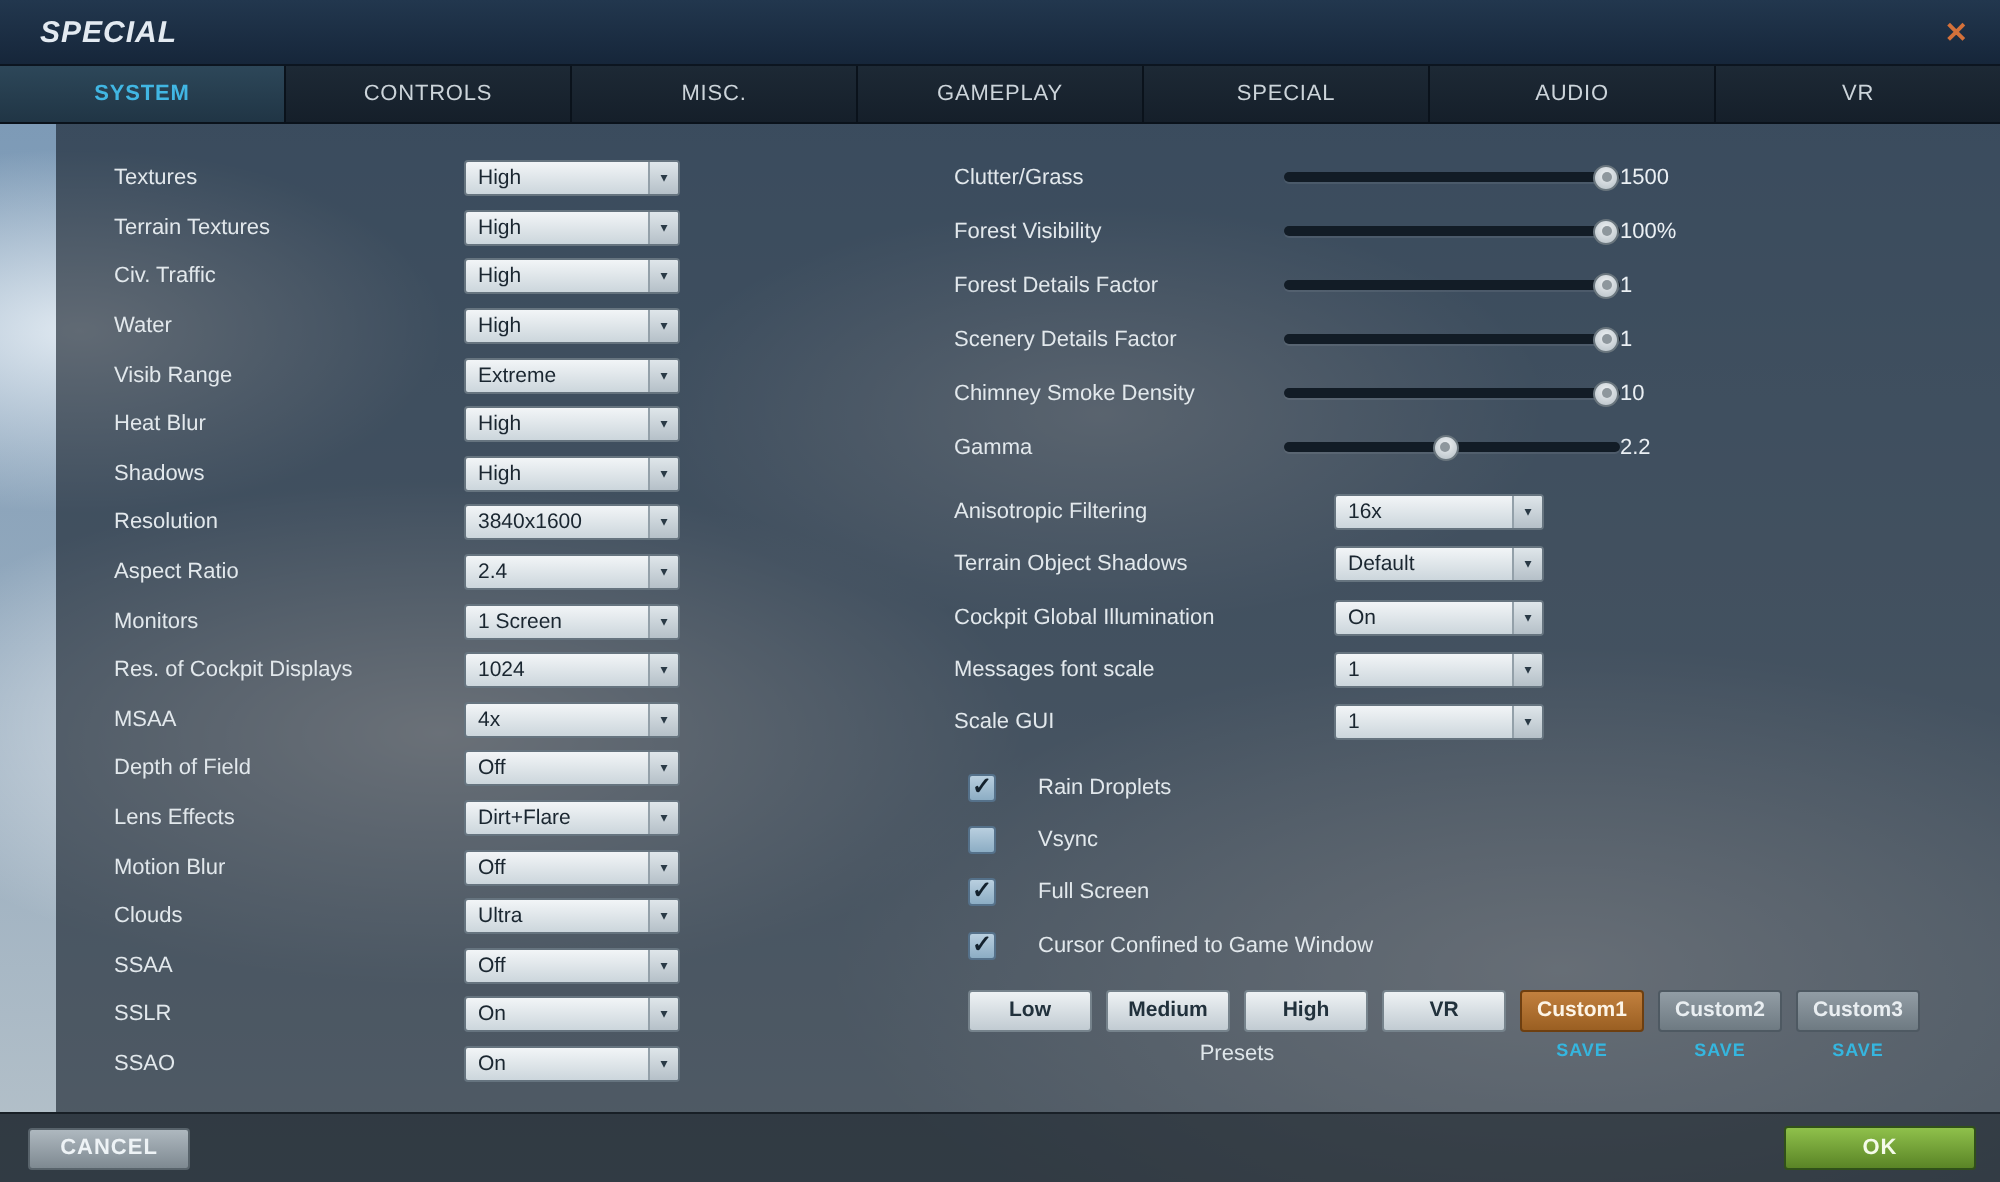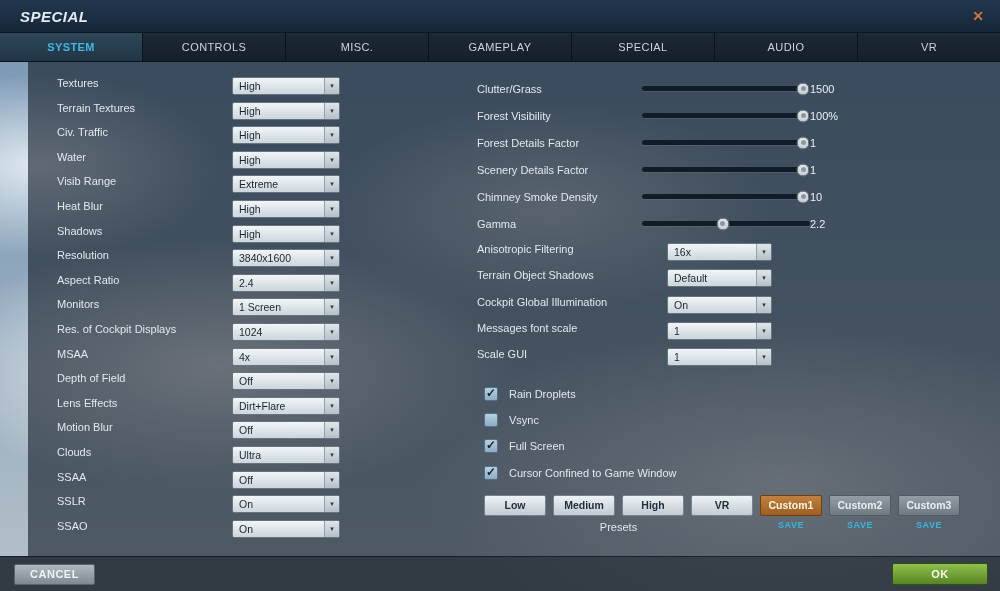--- a/index.html
+++ b/index.html
@@ -35,21 +35,21 @@
   
   .content { position:relative; height:494px; }
   .content::before {
     content:""; position:absolute; left:28px; right:0; top:0; bottom:0;
     background:rgba(18,28,38,0.62);
   }
   .panel { position:relative; height:100%; display:flex; padding:13px 0 0 57px; }
   .lbl { font-size:11px; color:#e2e8ec; }
   
   .col-left { width:420px; padding-top:2px; }
-  .form-row { display:flex; align-items:flex-start; height:24.6px; }
+  .form-row { display:flex; align-items:center; height:24.6px; }
   .col-left .lbl { width:175px; }
   .dropdown {
     width:108px; height:18px; display:flex; border:1px solid #66747f; border-radius:2px;
     background:linear-gradient(180deg,#f2f5f7 0%,#ccd6dc 100%); cursor:pointer; overflow:hidden;
   }
   .dd-value { flex:1; font-size:10.5px; color:#1a2630; padding:0 6px; line-height:16px; white-space:nowrap; }
   .dd-arrow {
     width:15px; display:flex; align-items:center; justify-content:center;
     border-left:1px solid #93a0a9; background:linear-gradient(180deg,#dfe6ea 0%,#b5c0c8 100%);
     font-size:7px; color:#2a3a46;
@@ -79,21 +79,21 @@
   .checks { margin-top:6px; margin-left:7px; }
   .check-row { display:flex; align-items:center; height:26.3px; }
   .checkbox {
     position:relative; width:14px; height:14px; border:1px solid #55718a; border-radius:2px;
     background:linear-gradient(180deg,#b9cfdf 0%,#8cadc4 100%); cursor:pointer;
   }
   .checkbox.checked::after {
     content:"✓"; position:absolute; top:-2px; left:1px;
     color:#14222e; font-size:12px; font-weight:bold;
   }
-  .clbl { margin-left:11px; }
+  .clbl { margin-left:21px; }
   
   .presets-block { position:relative; margin:9px 0 0 7px; width:476px; }
   .preset-row { display:flex; gap:7px; }
   .preset-cell { width:62px; display:flex; flex-direction:column; align-items:center; }
   .preset-btn {
     width:62px; height:21px; display:flex; align-items:center; justify-content:center;
     border-radius:2px; font-size:10.5px; font-weight:bold; cursor:pointer;
   }
   .preset-btn.s-light { background:linear-gradient(180deg,#eef2f4,#c1cbd2); border:1px solid #76838c; color:#21313c; }
   .preset-btn.s-active { background:linear-gradient(180deg,#c2803e,#9a5f22); border:1px solid #6e3f10; color:#fdf4e6; }

